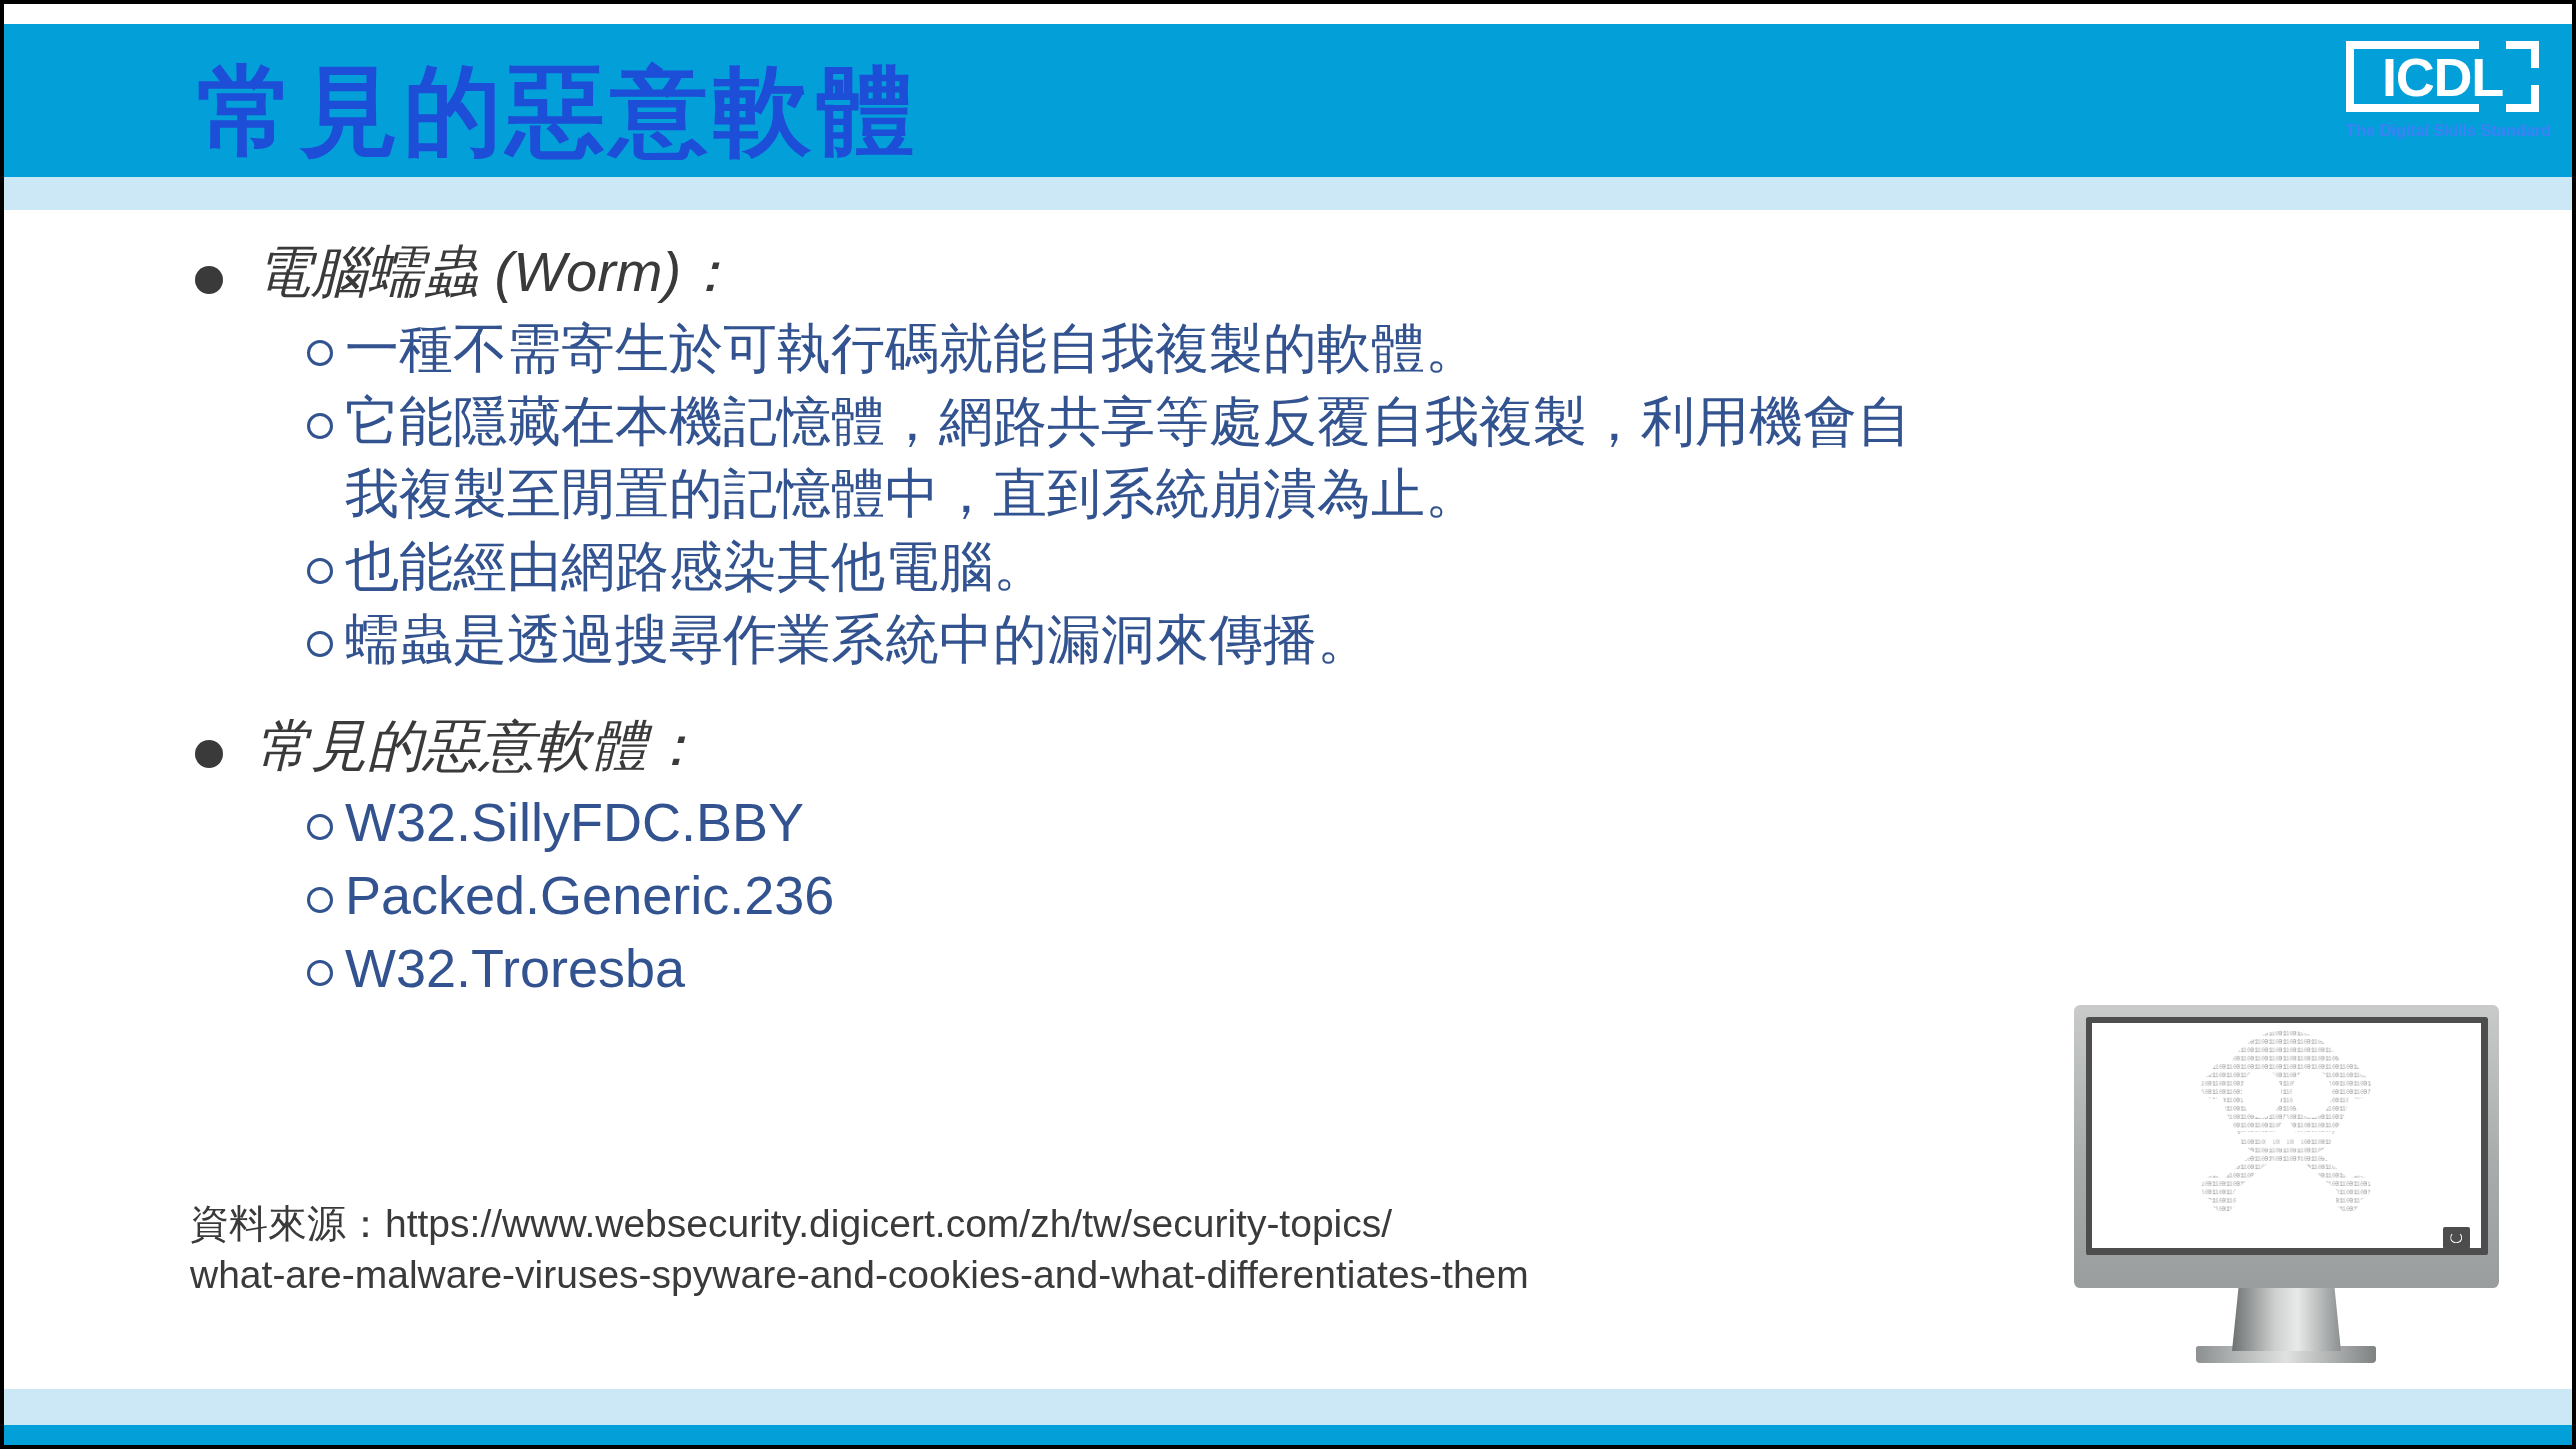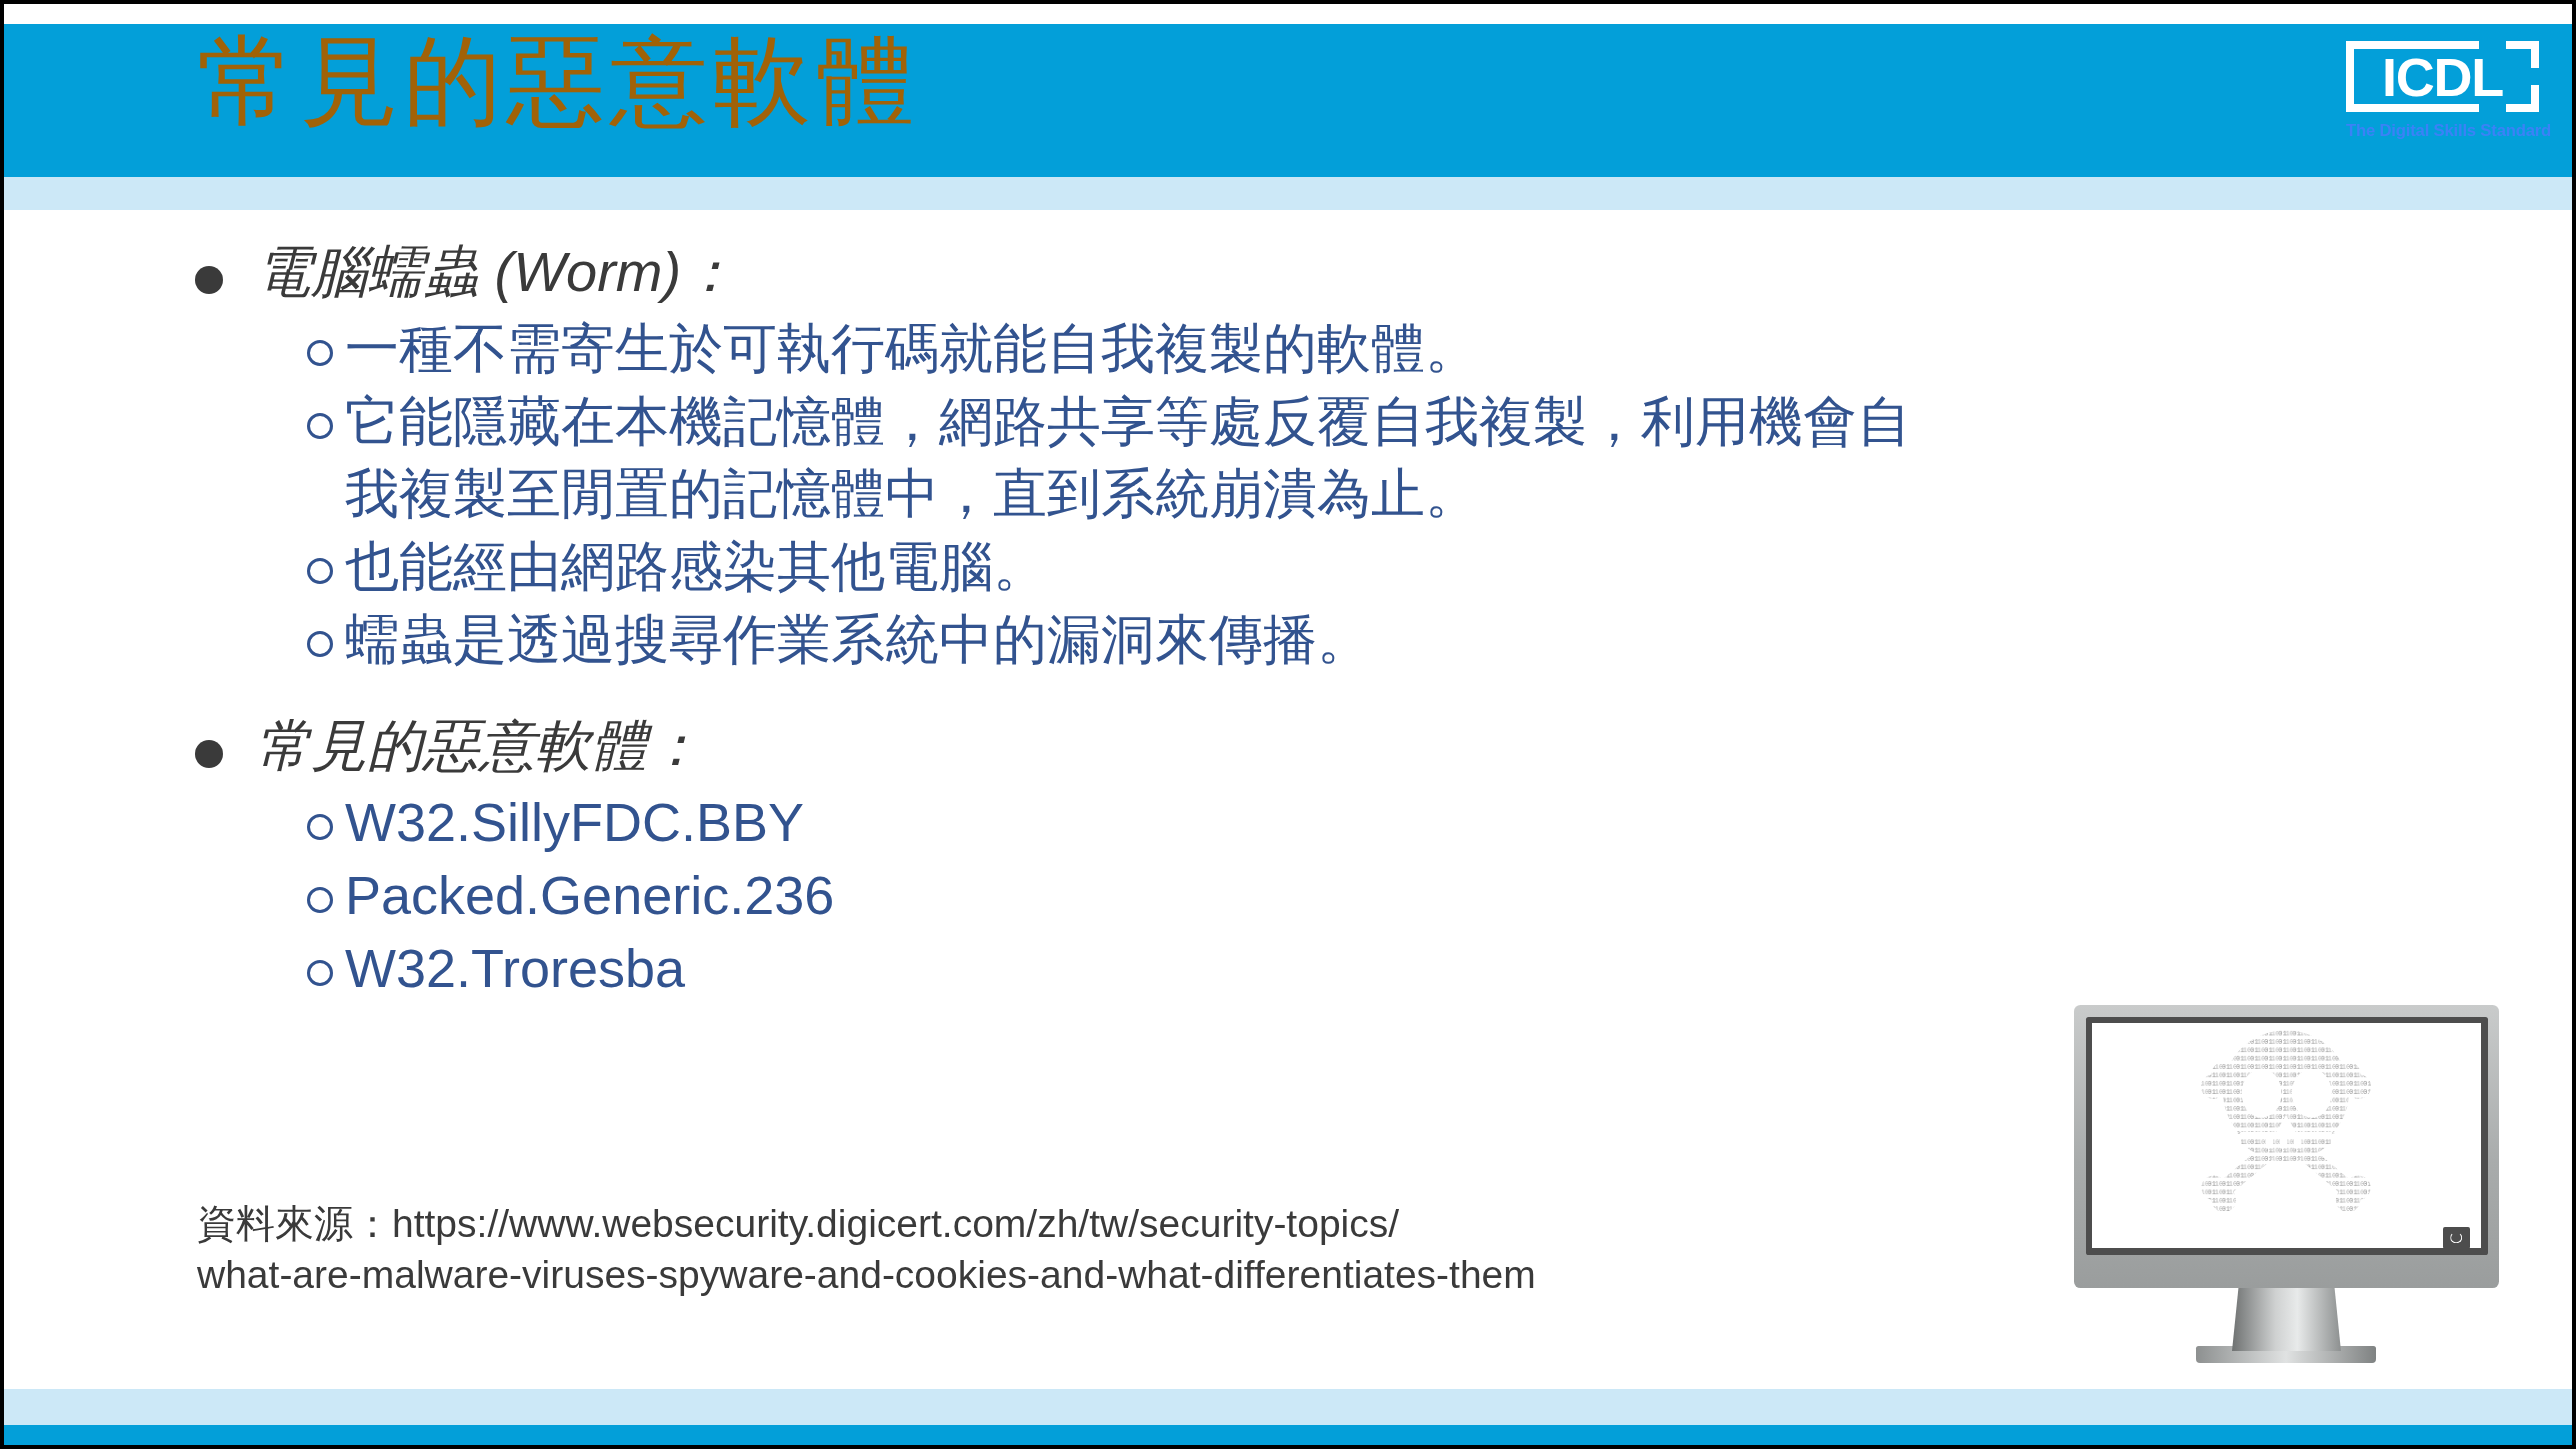--- a/index.html
+++ b/index.html
@@ -33,25 +33,25 @@
     position: absolute;
     left: 0;
     top: 173px;
     width: 100%;
     height: 33px;
     background: #CCE8F7;
   }
   .slide-title {
     position: absolute;
     left: 193px;
-    top: 16px;
+    top: 46px;
     font-size: 98px;
     line-height: 1.25;
-    color: #a16207;
-    font-weight: 400;
+    color: #1d4ed8;
+    font-weight: 700;
     letter-spacing: 5.2px;
     white-space: nowrap;
   }
 
   
   .logo {
     position: absolute;
     right: 33px;
     top: 37px;
     width: 193px;
@@ -136,21 +136,21 @@
     border-radius: 50%;
     border: 3.2px solid #32538F;
     box-sizing: border-box;
   }
   .lvl2.wrap { padding-right: 97px; }
   .gap-1 { height: 33px; }
 
   
   .source {
     position: absolute;
-    left: 193px;
+    left: 186px;
     top: 1195px;
     width: 1803px;
     color: #3A3A3A;
     font-size: 39px;
     line-height: 1.30;
   }
 
   
   .monitor {
     position: absolute;

